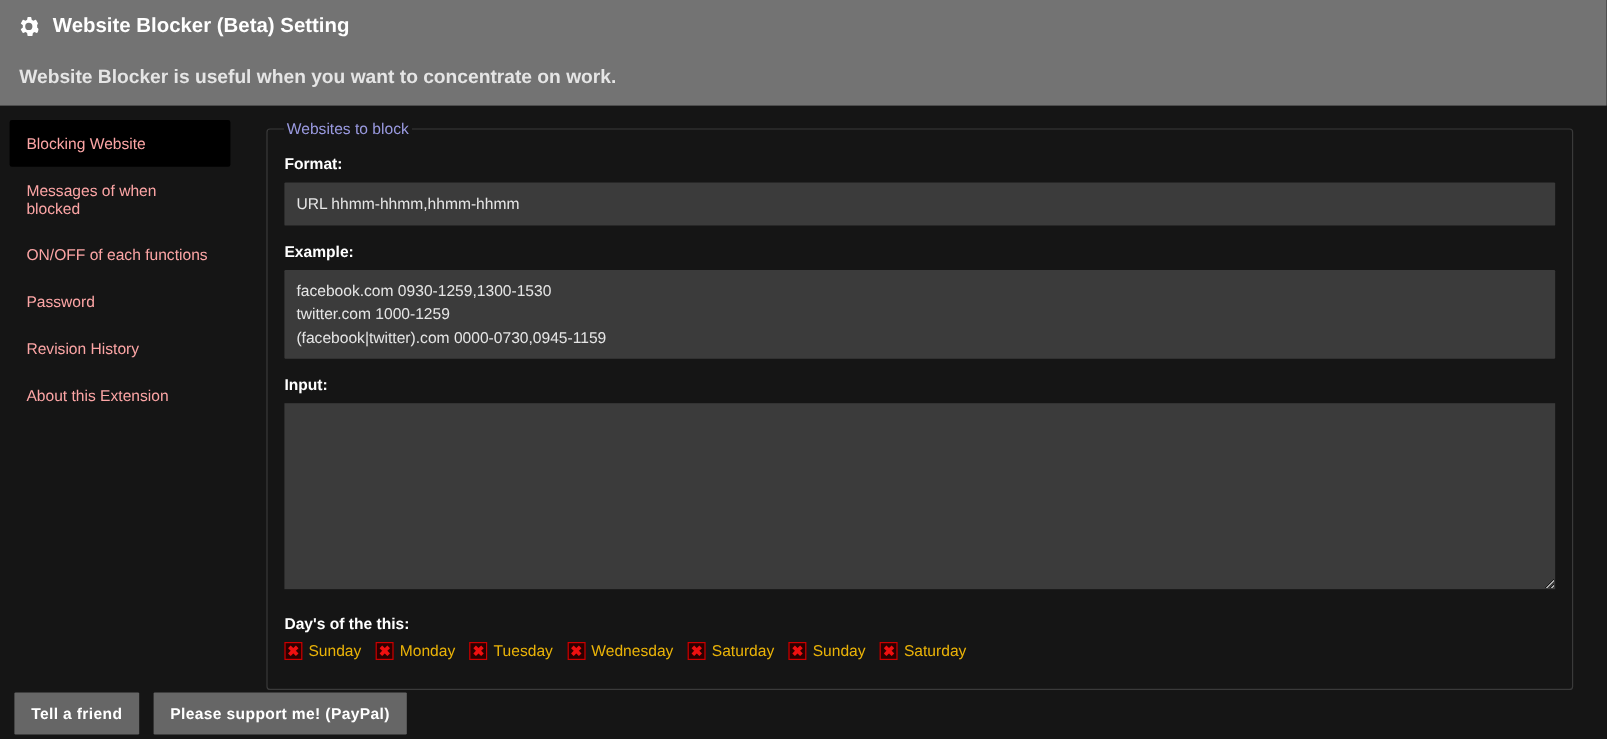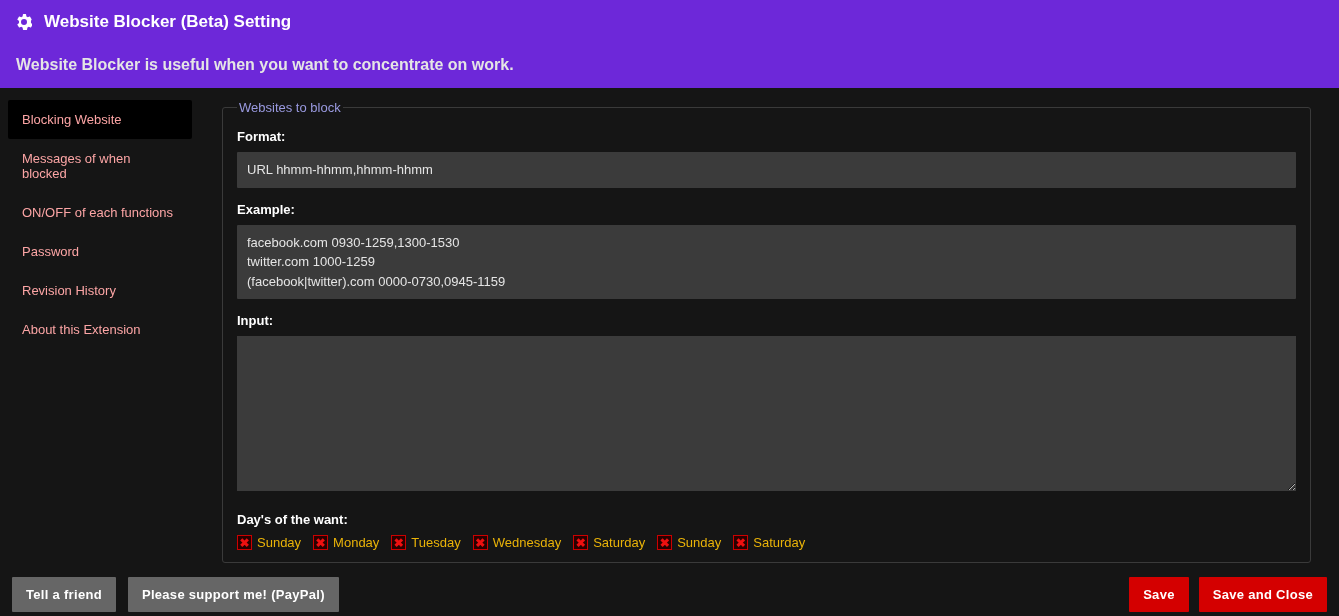--- a/index.html
+++ b/index.html
@@ -7,21 +7,21 @@
       width: 1339px;
       height: 616px;
       background: #151515;
       color: #fff;
       font-family: Arial, Helvetica, sans-serif;
       font-size: 13px;
       overflow: hidden;
       position: relative;
     }
     .header {
-      background: #6d28d9;
+      background: #737373;
       padding: 12px 16px 14px;
     }
     .title-row {
       display: flex;
       align-items: center;
       margin-bottom: 24px;
     }
     .gear-icon {
       width: 16px; height: 16px;
       margin-right: 12px;
@@ -56,21 +56,21 @@
     .sidebar-item.active {
       background: #000;
     }
     .main {
       flex: 1;
       padding: 12px 28px 12px 22px;
     }
     fieldset {
       border: 1px solid #3a3a3a;
       border-radius: 3px;
-      padding: 10px 14px 12px;
+      padding: 10px 14px 24px;
     }
     legend {
       color: #9a9ae0;
       font-size: 13px;
       padding: 0 2px;
     }
     .label {
       font-weight: bold;
       font-size: 13px;
       margin-top: 6px;
@@ -184,21 +184,21 @@
       <div class="label" style="margin-top:14px;">Example:</div>
       <div class="grey-box" id="example-box">
           <span class="example-line">facebook.com 0930-1259,1300-1530</span>
           <span class="example-line">twitter.com 1000-1259</span>
           <span class="example-line">(facebook|twitter).com 0000-0730,0945-1159</span>
         </div>
 
       <div class="label" style="margin-top:14px;">Input:</div>
       <textarea value="" style=""></textarea>
 
-      <div class="label" style="margin-top:18px; margin-bottom:6px;">Day's of the want:</div>
+      <div class="label" style="margin-top:18px; margin-bottom:6px;">Day's of the this:</div>
       <div class="days-row" id="days-row">
           <label class="checkwrap">
             <span class="check">
               <span class="x">✖</span>
             </span>
             <span class="day-label">Sunday</span>
           </label>
           <label class="checkwrap">
             <span class="check">
               <span class="x">✖</span>
@@ -238,17 +238,13 @@
         </div>
     </fieldset>
   </div>
 </div>
 
 <div class="footer">
   <div class="footer-left" id="footer-left">
       <button class="btn grey">Tell a friend</button>
       <button class="btn grey">Please support me! (PayPal)</button>
     </div>
-  <div class="footer-right" id="footer-right">
-      <button class="btn red">Save</button>
-      <button class="btn red">Save and Close</button>
-    </div>
 </div>
 
 </body></html>

